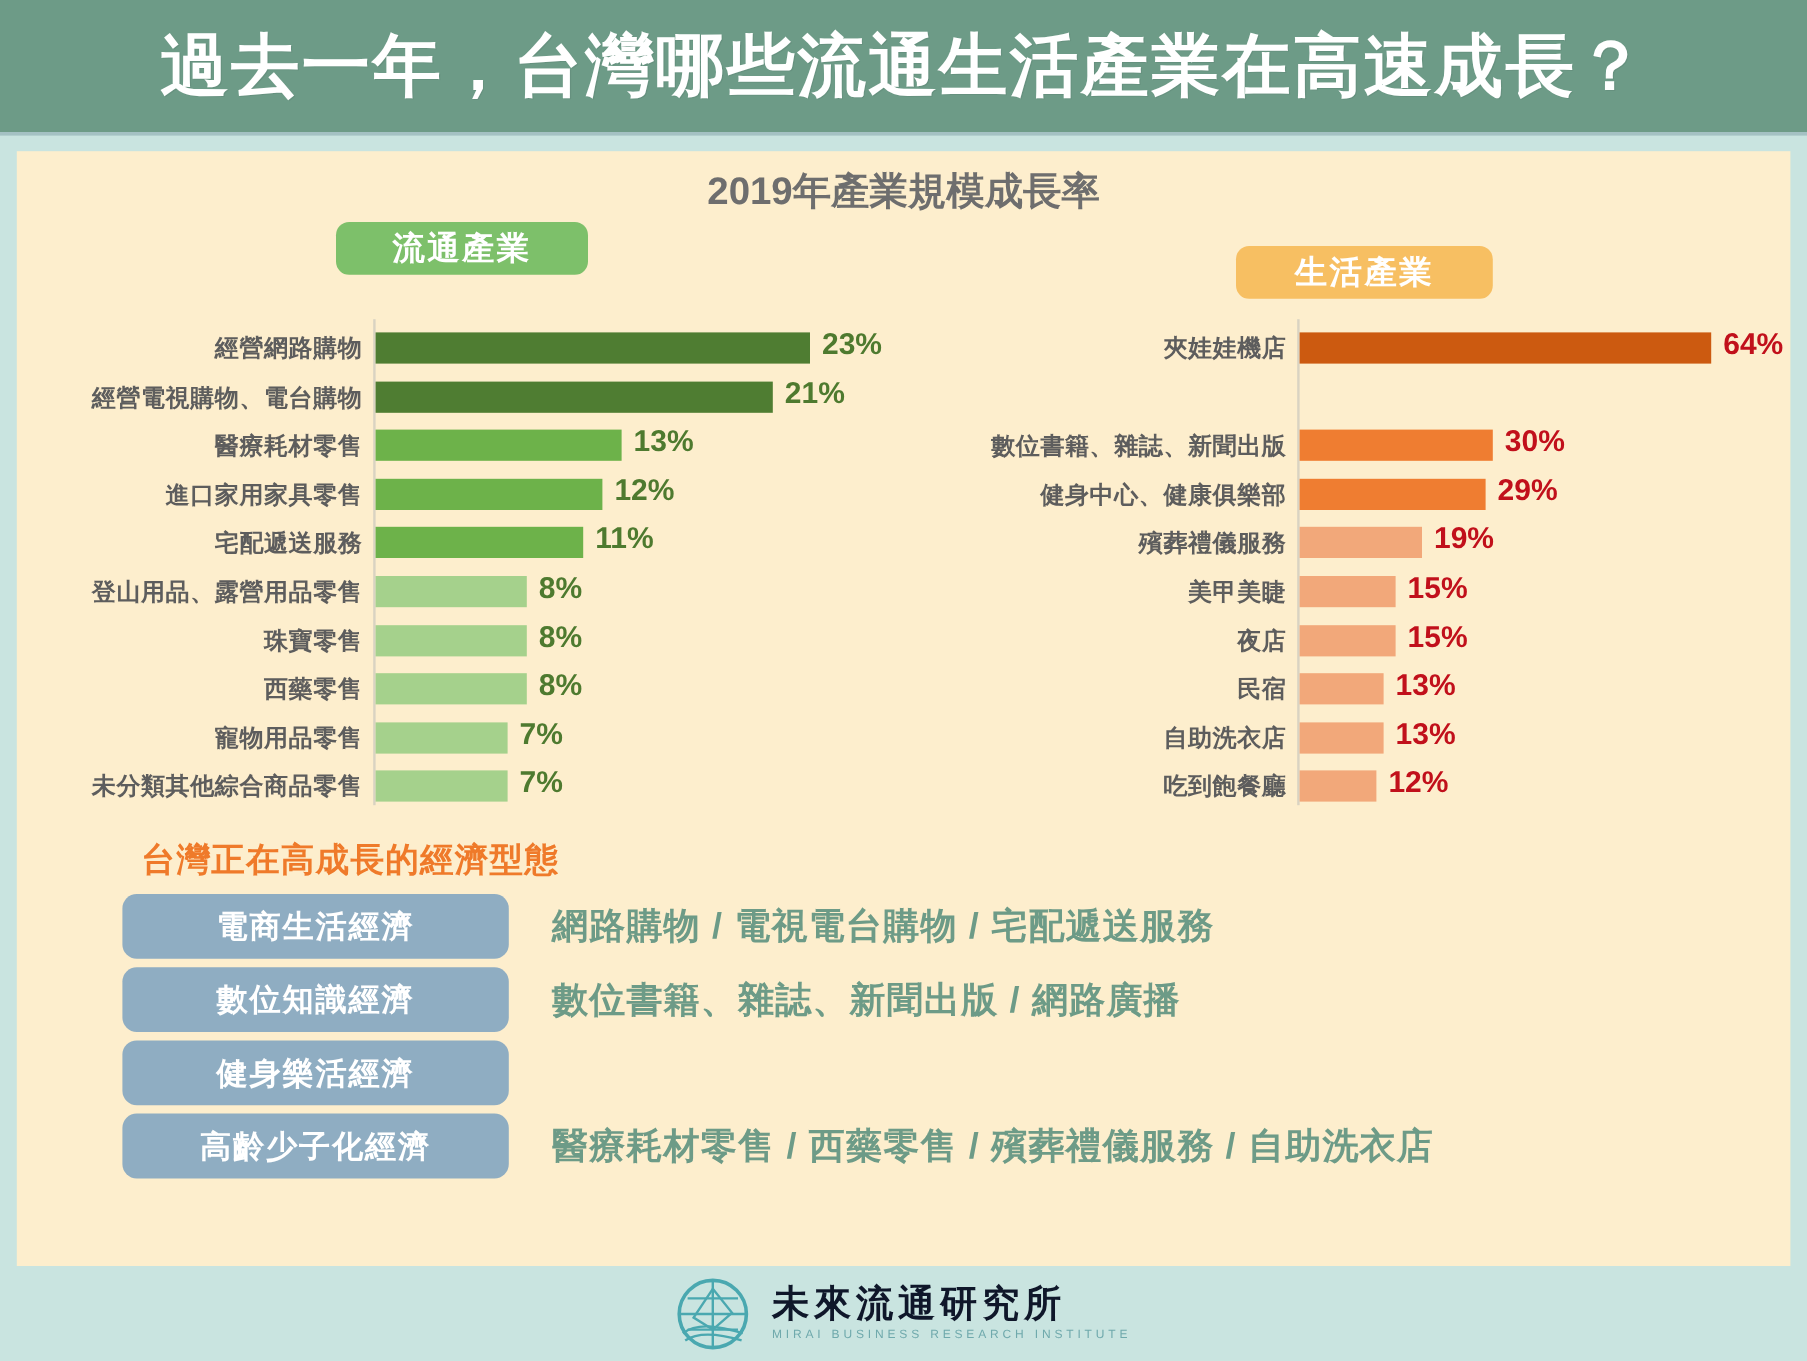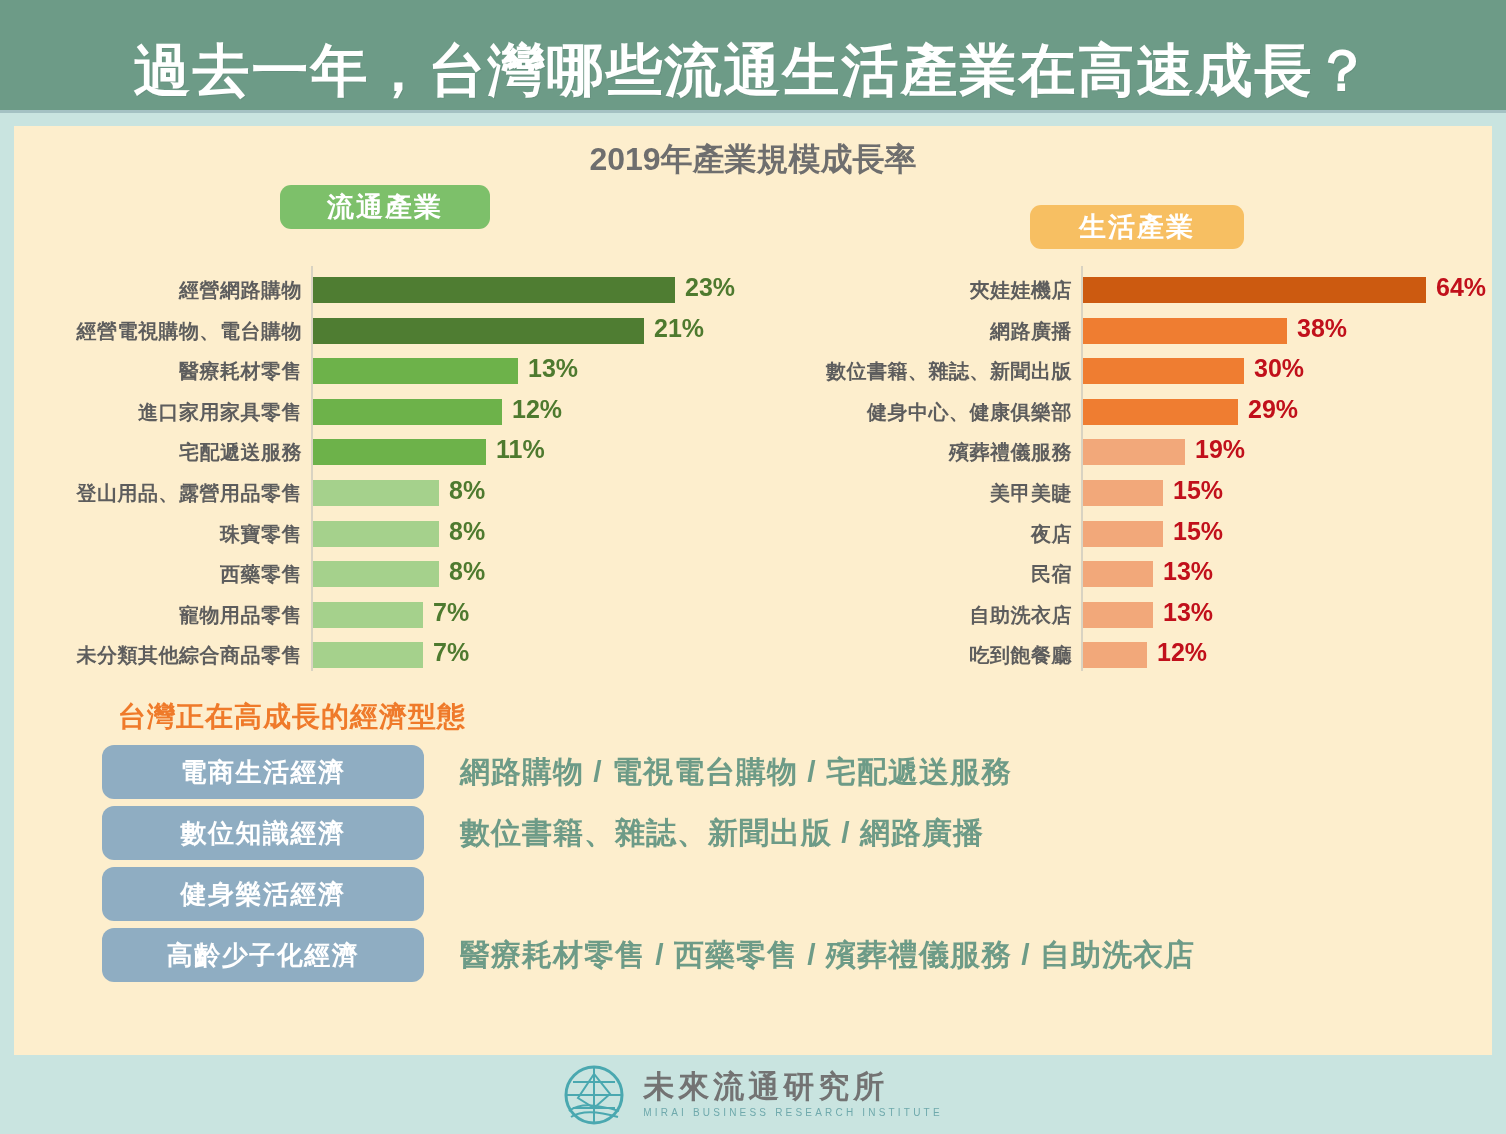--- a/index.html
+++ b/index.html
@@ -9,21 +9,21 @@
     background:#c9e4e0;
     font-family:"Liberation Sans","DejaVu Sans",sans-serif;
     overflow:hidden;
     position:relative;
   }
 
   
   #header-bar{
     position:absolute;left:0;top:0;width:1506px;height:110px;
     background:#6d9b87;
-    display:flex;align-items:flex-end;justify-content:center;
+    display:flex;align-items:center;justify-content:center;
     box-shadow:0 3px 0 rgba(120,150,160,.45);
   }
   #header-title{
     color:#ffffff;
     font-size:57px;
     font-weight:bold;
     letter-spacing:2px;
     white-space:nowrap;
     text-shadow:1px 1px 0 rgba(0,0,0,.06);
   }
@@ -114,21 +114,21 @@
   
   #footer{
     position:absolute;left:0;bottom:0;width:1506px;height:79px;
     background:#c9e4e0;
     display:flex;align-items:center;justify-content:center;
   }
   #footer-inner{display:flex;align-items:center;gap:18px;}
   #logo-mark{width:62px;height:62px;flex:0 0 auto;}
   #logo-text{display:flex;flex-direction:column;justify-content:center;}
   #logo-zh{
-    font-size:31px;font-weight:bold;color:#737373;letter-spacing:4px;
+    font-size:31px;font-weight:bold;color:#0f172a;letter-spacing:4px;
     line-height:1.05;
   }
   #logo-en{
     font-size:10px;color:#6fa9ac;letter-spacing:3.2px;
     margin-top:3px;
   }
 </style>
 </head>
 <body>
 
@@ -196,25 +196,20 @@
         <div class="bar-value" style="left: 419px;">7%</div>
       </div>
     </div>
 
   <div class="chart" id="chart-right">
     <div class="axis"></div>
   <div class="row" style="top: 4px;">
         <div class="row-label">夾娃娃機店</div>
         <div class="bar" style="width: 343px; background: rgb(204, 90, 16);"></div>
         <div class="bar-value" style="left: 682px;">64%</div>
-      </div>
-      <div class="row" style="top: 44.6px;">
-        <div class="row-label">網路廣播</div>
-        <div class="bar" style="width: 204px; background: rgb(239, 125, 49);"></div>
-        <div class="bar-value" style="left: 543px;">38%</div>
       </div>
       <div class="row" style="top: 85.2px;">
         <div class="row-label">數位書籍、雜誌、新聞出版</div>
         <div class="bar" style="width: 161px; background: rgb(239, 125, 49);"></div>
         <div class="bar-value" style="left: 500px;">30%</div>
       </div>
       <div class="row" style="top: 125.8px;">
         <div class="row-label">健身中心、健康俱樂部</div>
         <div class="bar" style="width: 155px; background: rgb(239, 125, 49);"></div>
         <div class="bar-value" style="left: 494px;">29%</div>

